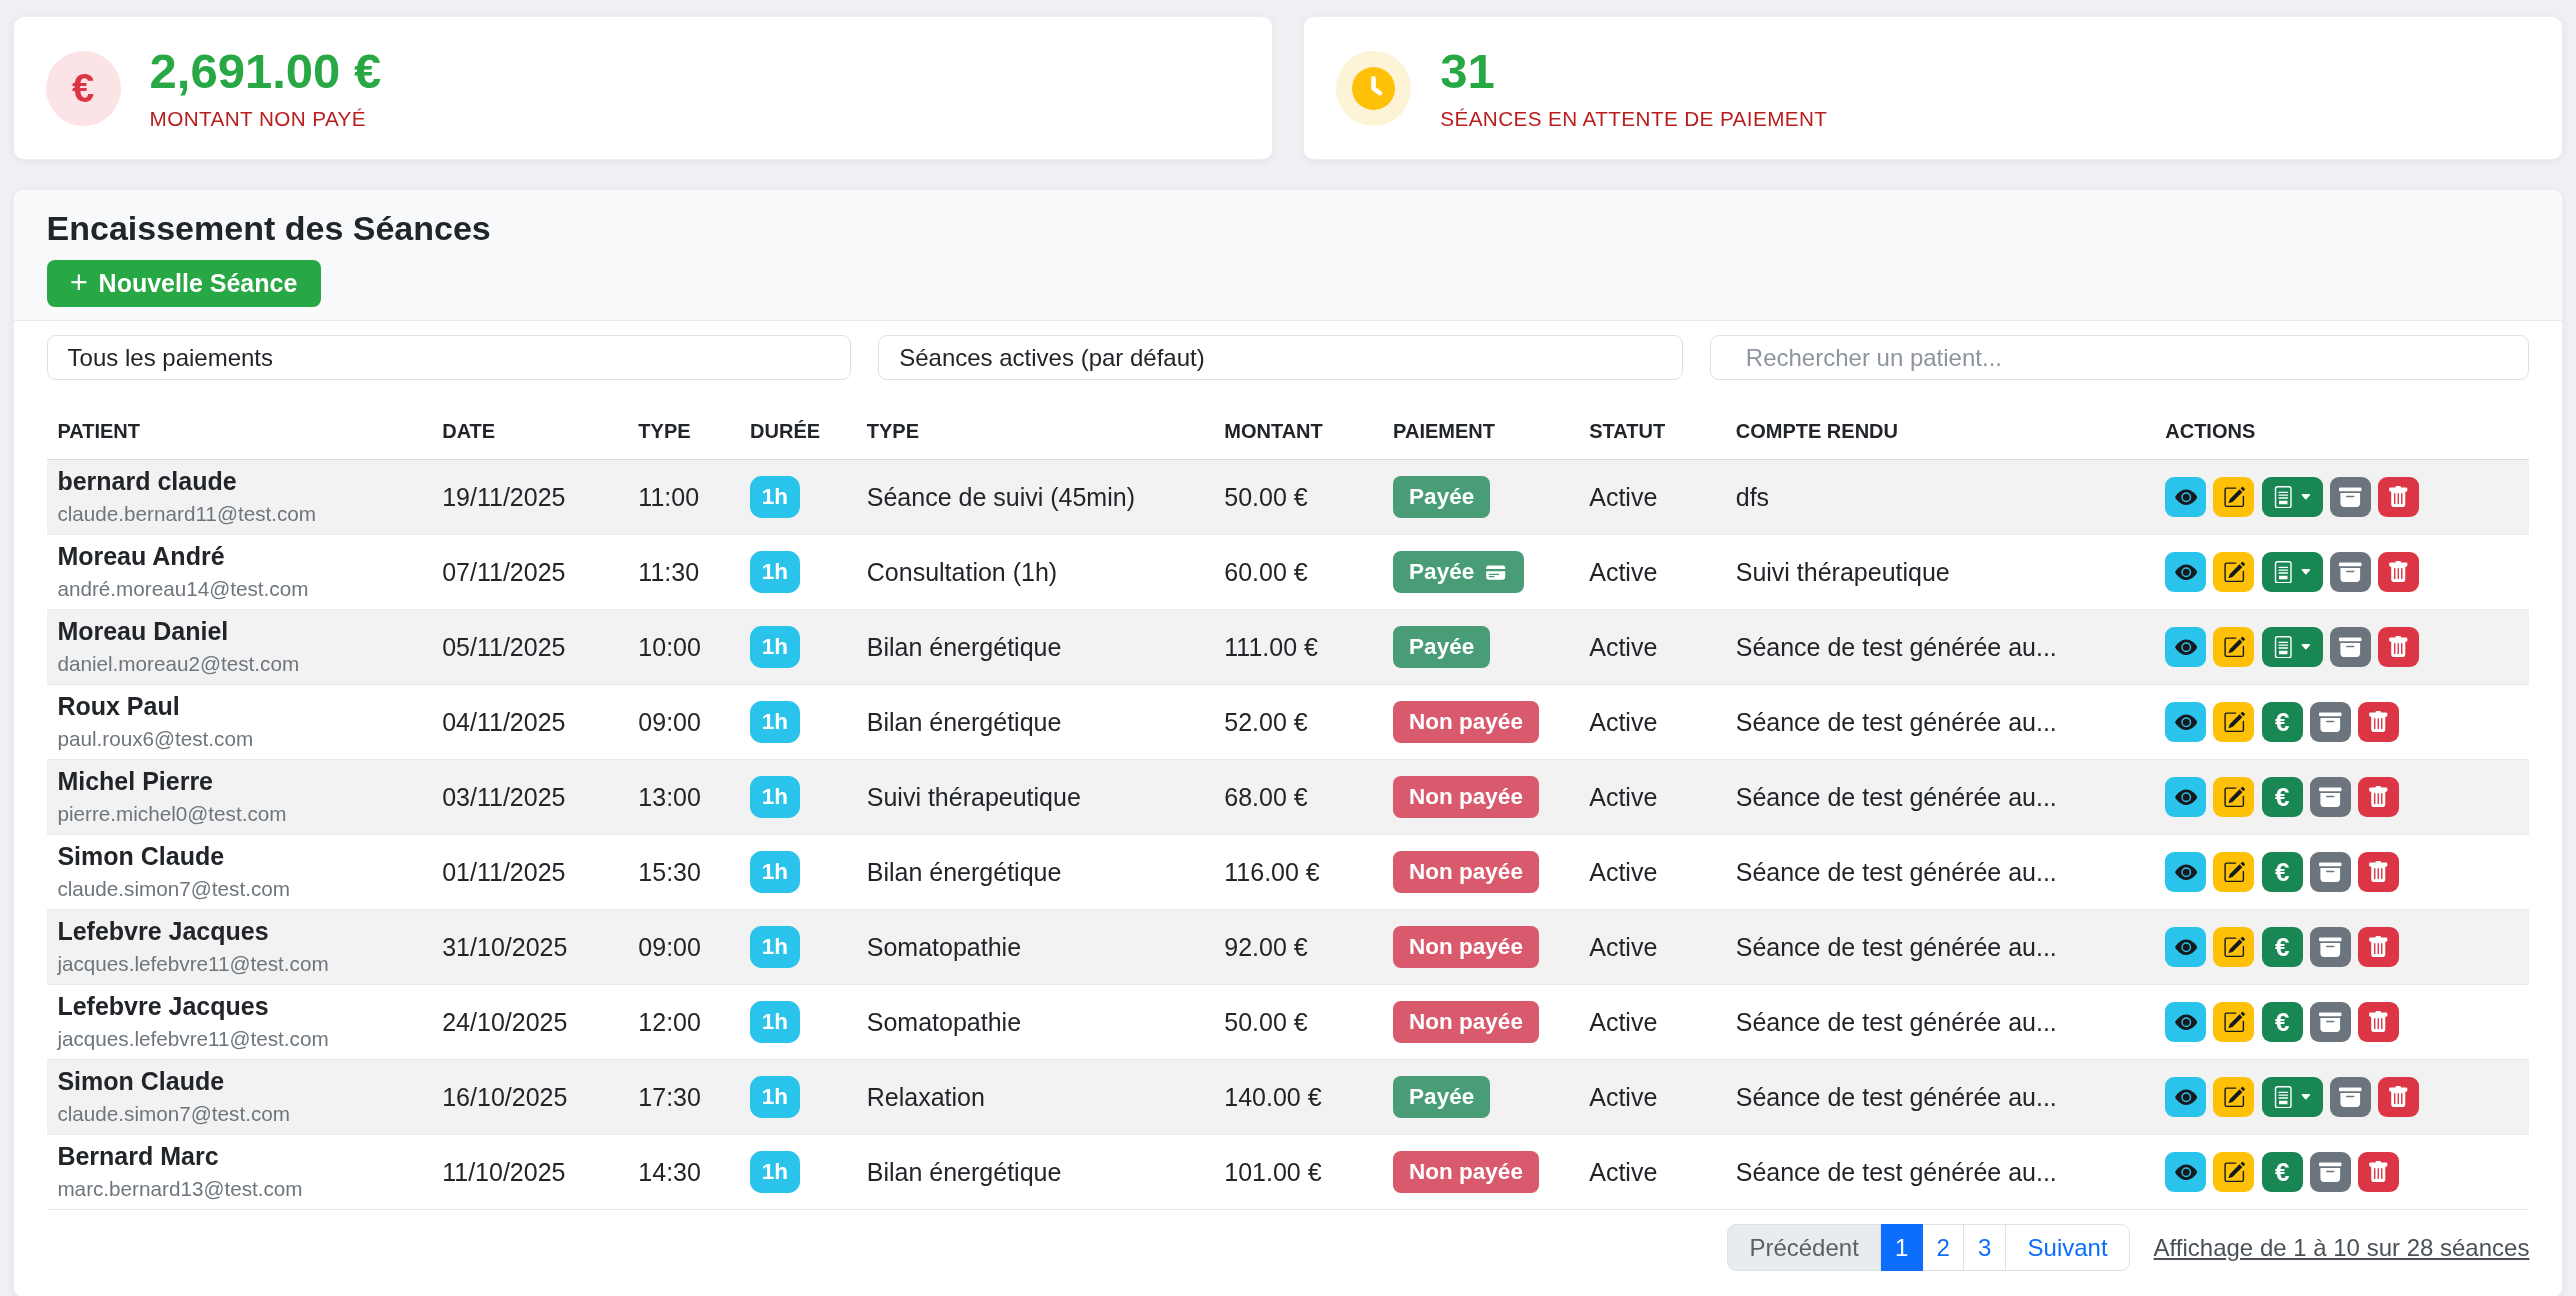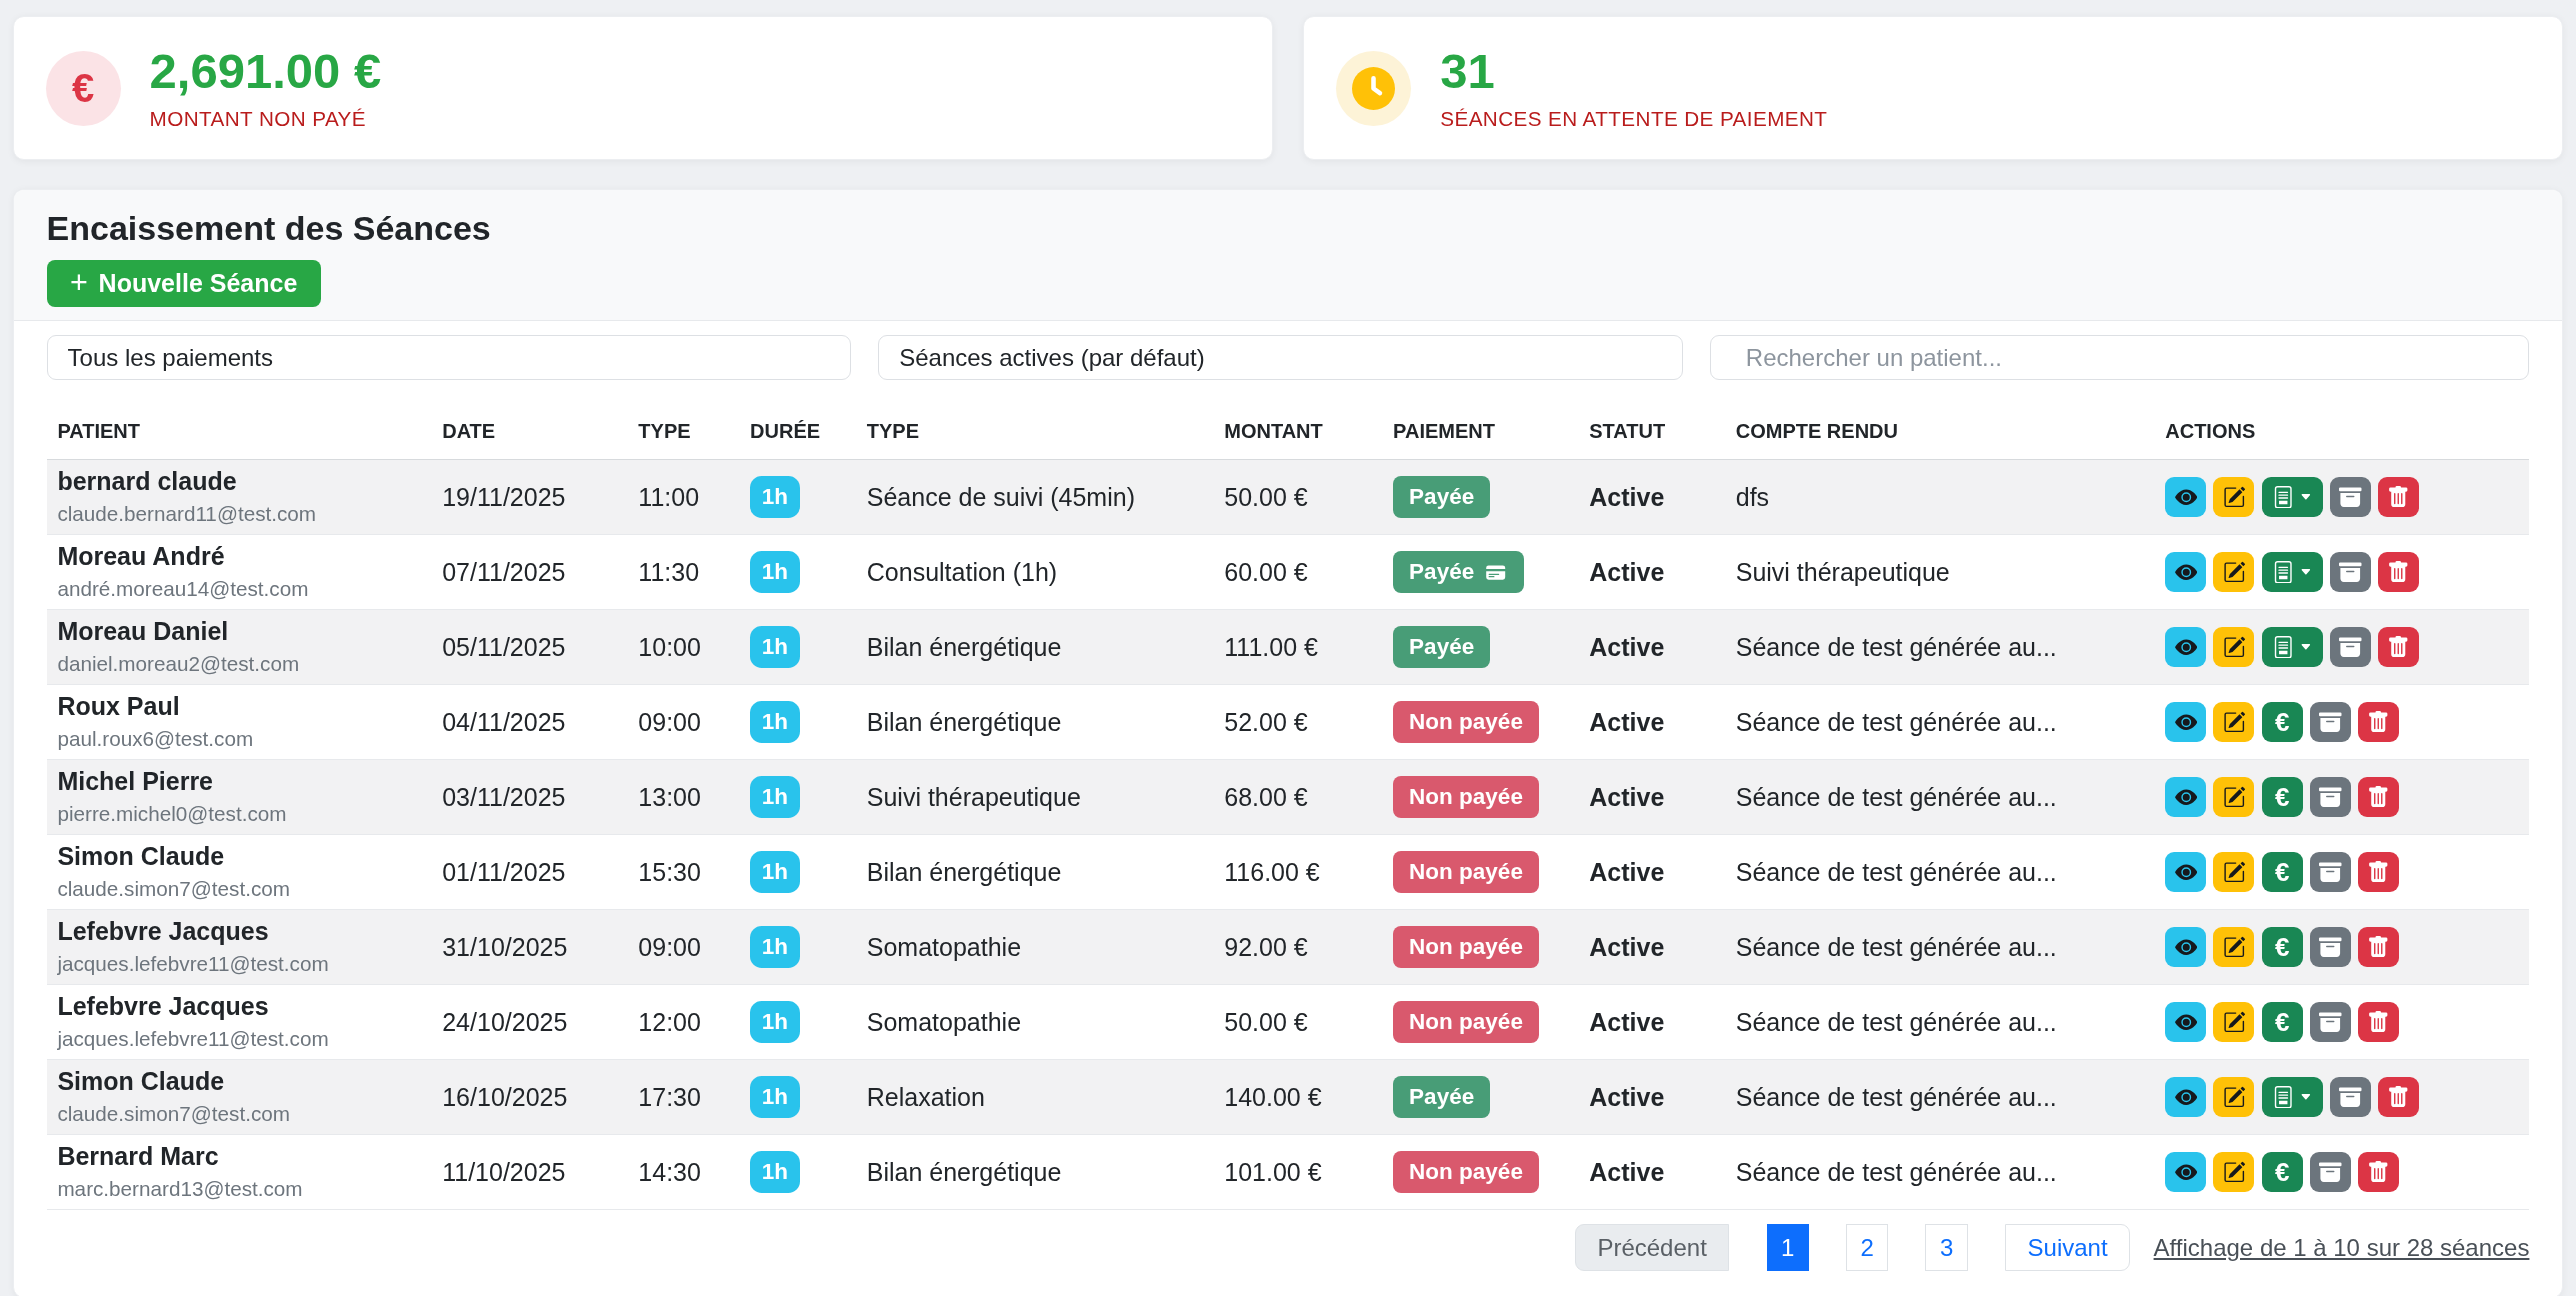--- a/index.html
+++ b/index.html
@@ -82,21 +82,21 @@
     display: inline-block; background: var(--duration-cyan, #29c3ec); color: #fff;
     font-size: 22.5px; font-weight: 700; line-height: 1; padding: 10px 11.7px; border-radius: 11.7px;
   }
   .badge-pay {
     display: inline-flex; align-items: center; gap: 10px; color: #fff;
     font-size: 22.5px; font-weight: 700; line-height: 1; padding: 10px 16px; border-radius: 8px;
   }
   .badge-paid { background: var(--badge-paid, #489d77); }
   .badge-unpaid { background: var(--badge-unpaid, #d9596d); }
   .cc-icon { width: 23.4px; height: 19px; fill: #fff; }
-  .cell-status { font-weight: 700; }
+  .cell-status { font-weight: 400; }
 
   
   .actions { display: flex; gap: 7.2px; align-items: center; }
   .abtn {
     width: 41px; height: 40px; border: none; border-radius: 9px; cursor: pointer;
     display: inline-flex; align-items: center; justify-content: center; gap: 5.4px; flex: 0 0 auto;
     font-family: inherit;
   }
   .abtn svg { width: 22.5px; height: 22.5px; }
   .btn-view { background: var(--btn-view, #29c3ec); } .btn-view svg { fill: #16191d; }
@@ -106,21 +106,21 @@
   .btn-invoice .caret { width: 11.7px; height: 11.7px; }
   .btn-paid { background: var(--btn-invoice, #198754); color: #fff; font-size: 26px; font-weight: 700; }
   .btn-archive { background: var(--btn-archive, #6c757d); } .btn-archive svg { fill: #fff; }
   .btn-delete { background: var(--btn-delete, #dc3545); } .btn-delete svg { fill: #fff; }
 
   
   .table-footer {
     display: flex; justify-content: flex-end; align-items: center; gap: 23.4px;
     padding: 14.4px 0 12.6px;
   }
-  .pagination { display: flex; gap: 38px; }
+  .pagination { display: flex; }
   .page-btn {
     height: 47px; min-width: 41px; padding: 0 13.5px; margin-left: -0.9px;
     display: flex; align-items: center; justify-content: center;
     border: 0.9px solid #dee2e6; background: #fff; color: var(--pagination-active, #0d6efd);
     font-size: 24px; font-family: inherit; cursor: pointer;
   }
   .page-btn.prev {
     border-radius: 9px 0 0 9px; padding: 0 21.6px; margin-left: 0;
     background: #e9ecef; color: #5a6066; cursor: default;
   }

